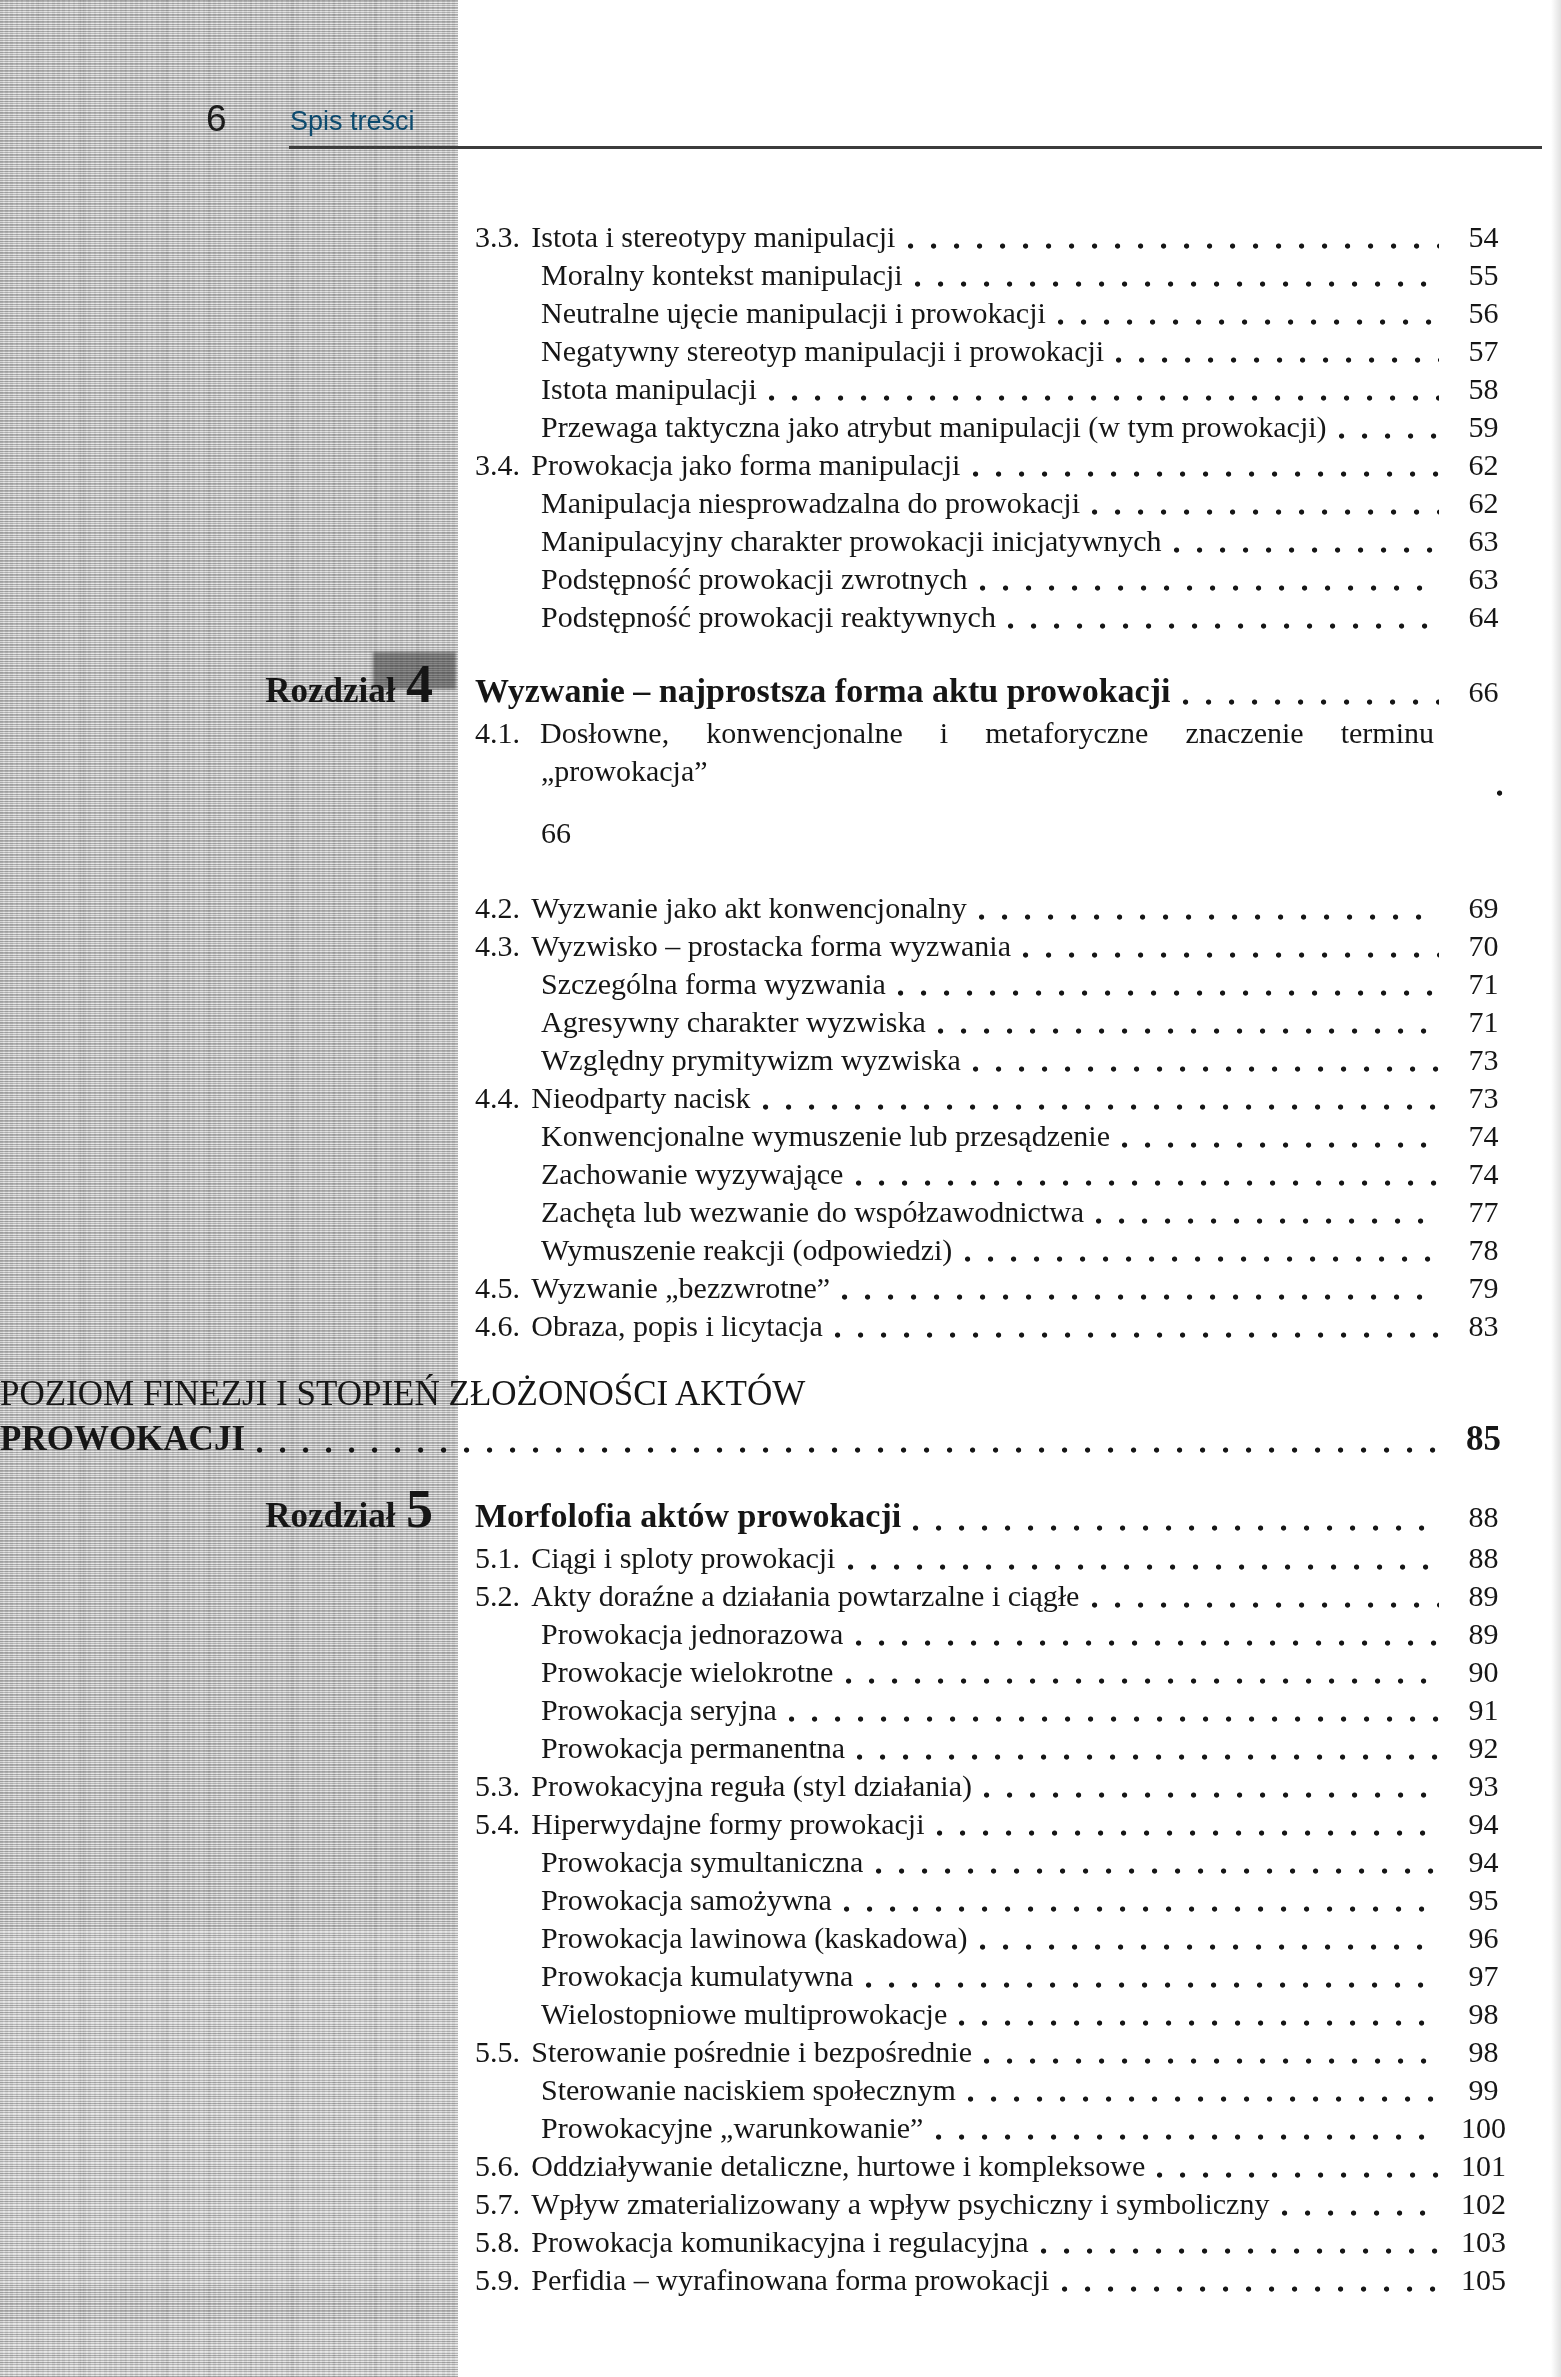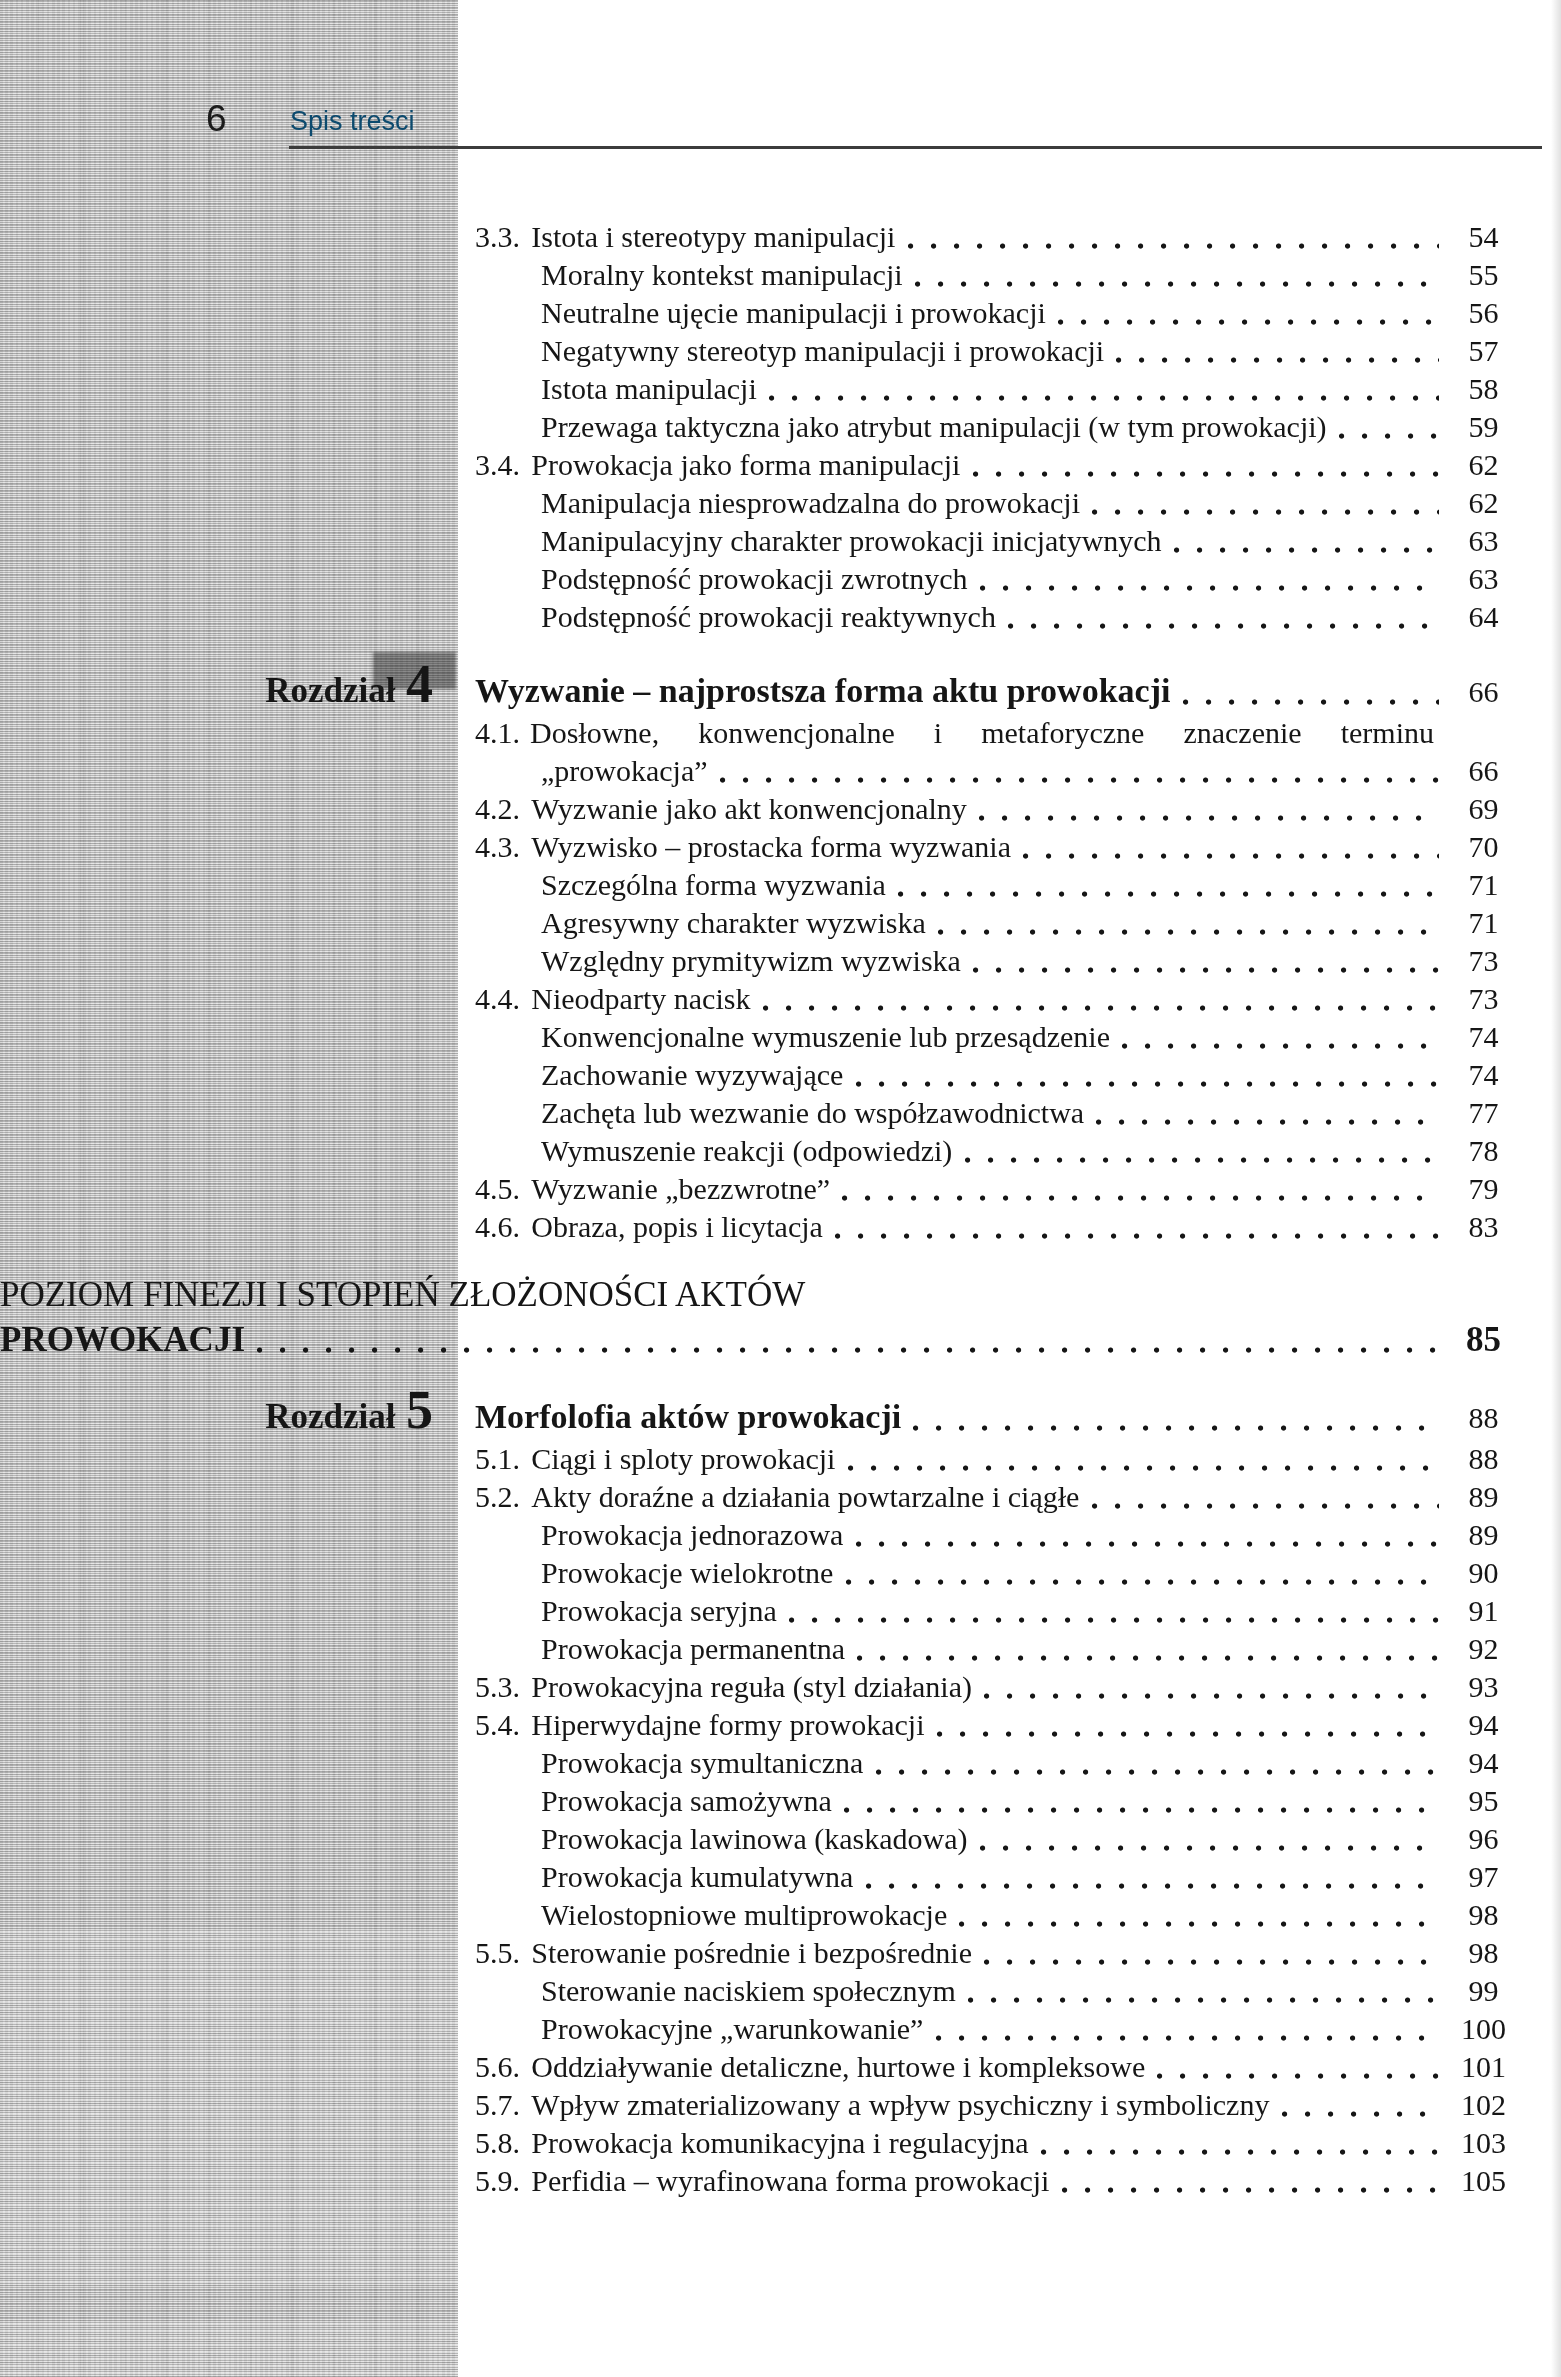--- a/index.html
+++ b/index.html
@@ -79,22 +79,22 @@
   .mnum { font-weight:bold; font-size:54px; margin-left:10.5px; line-height:45px; }
 
   .part { line-height:45px; }
   .part .l1 { font-weight:normal; font-size:35px; white-space:nowrap; }
   .part .l2 { display:flex; align-items:baseline; font-weight:bold; font-size:35px; }
 
   .wrap .l1 {
     display:block; text-align:justify; text-align-last:justify;
     margin-right:87px;
   }
-  .wrap .l1 .num { margin-right:10px; }
-  .wrap .l2 { display:flex; align-items:baseline; padding-left:66px; }
+  .wrap .l1 .num { margin-right:20px; }
+  .wrap .l2 { display:flex; align-items:baseline; padding-left:66px;flex-direction:column; }
 </style>
 </head>
 <body>
 
 <div class="page">
   <div class="band"></div>
   <div class="blotch"></div>
   <div class="scan-edge"></div>
 
   <header>

